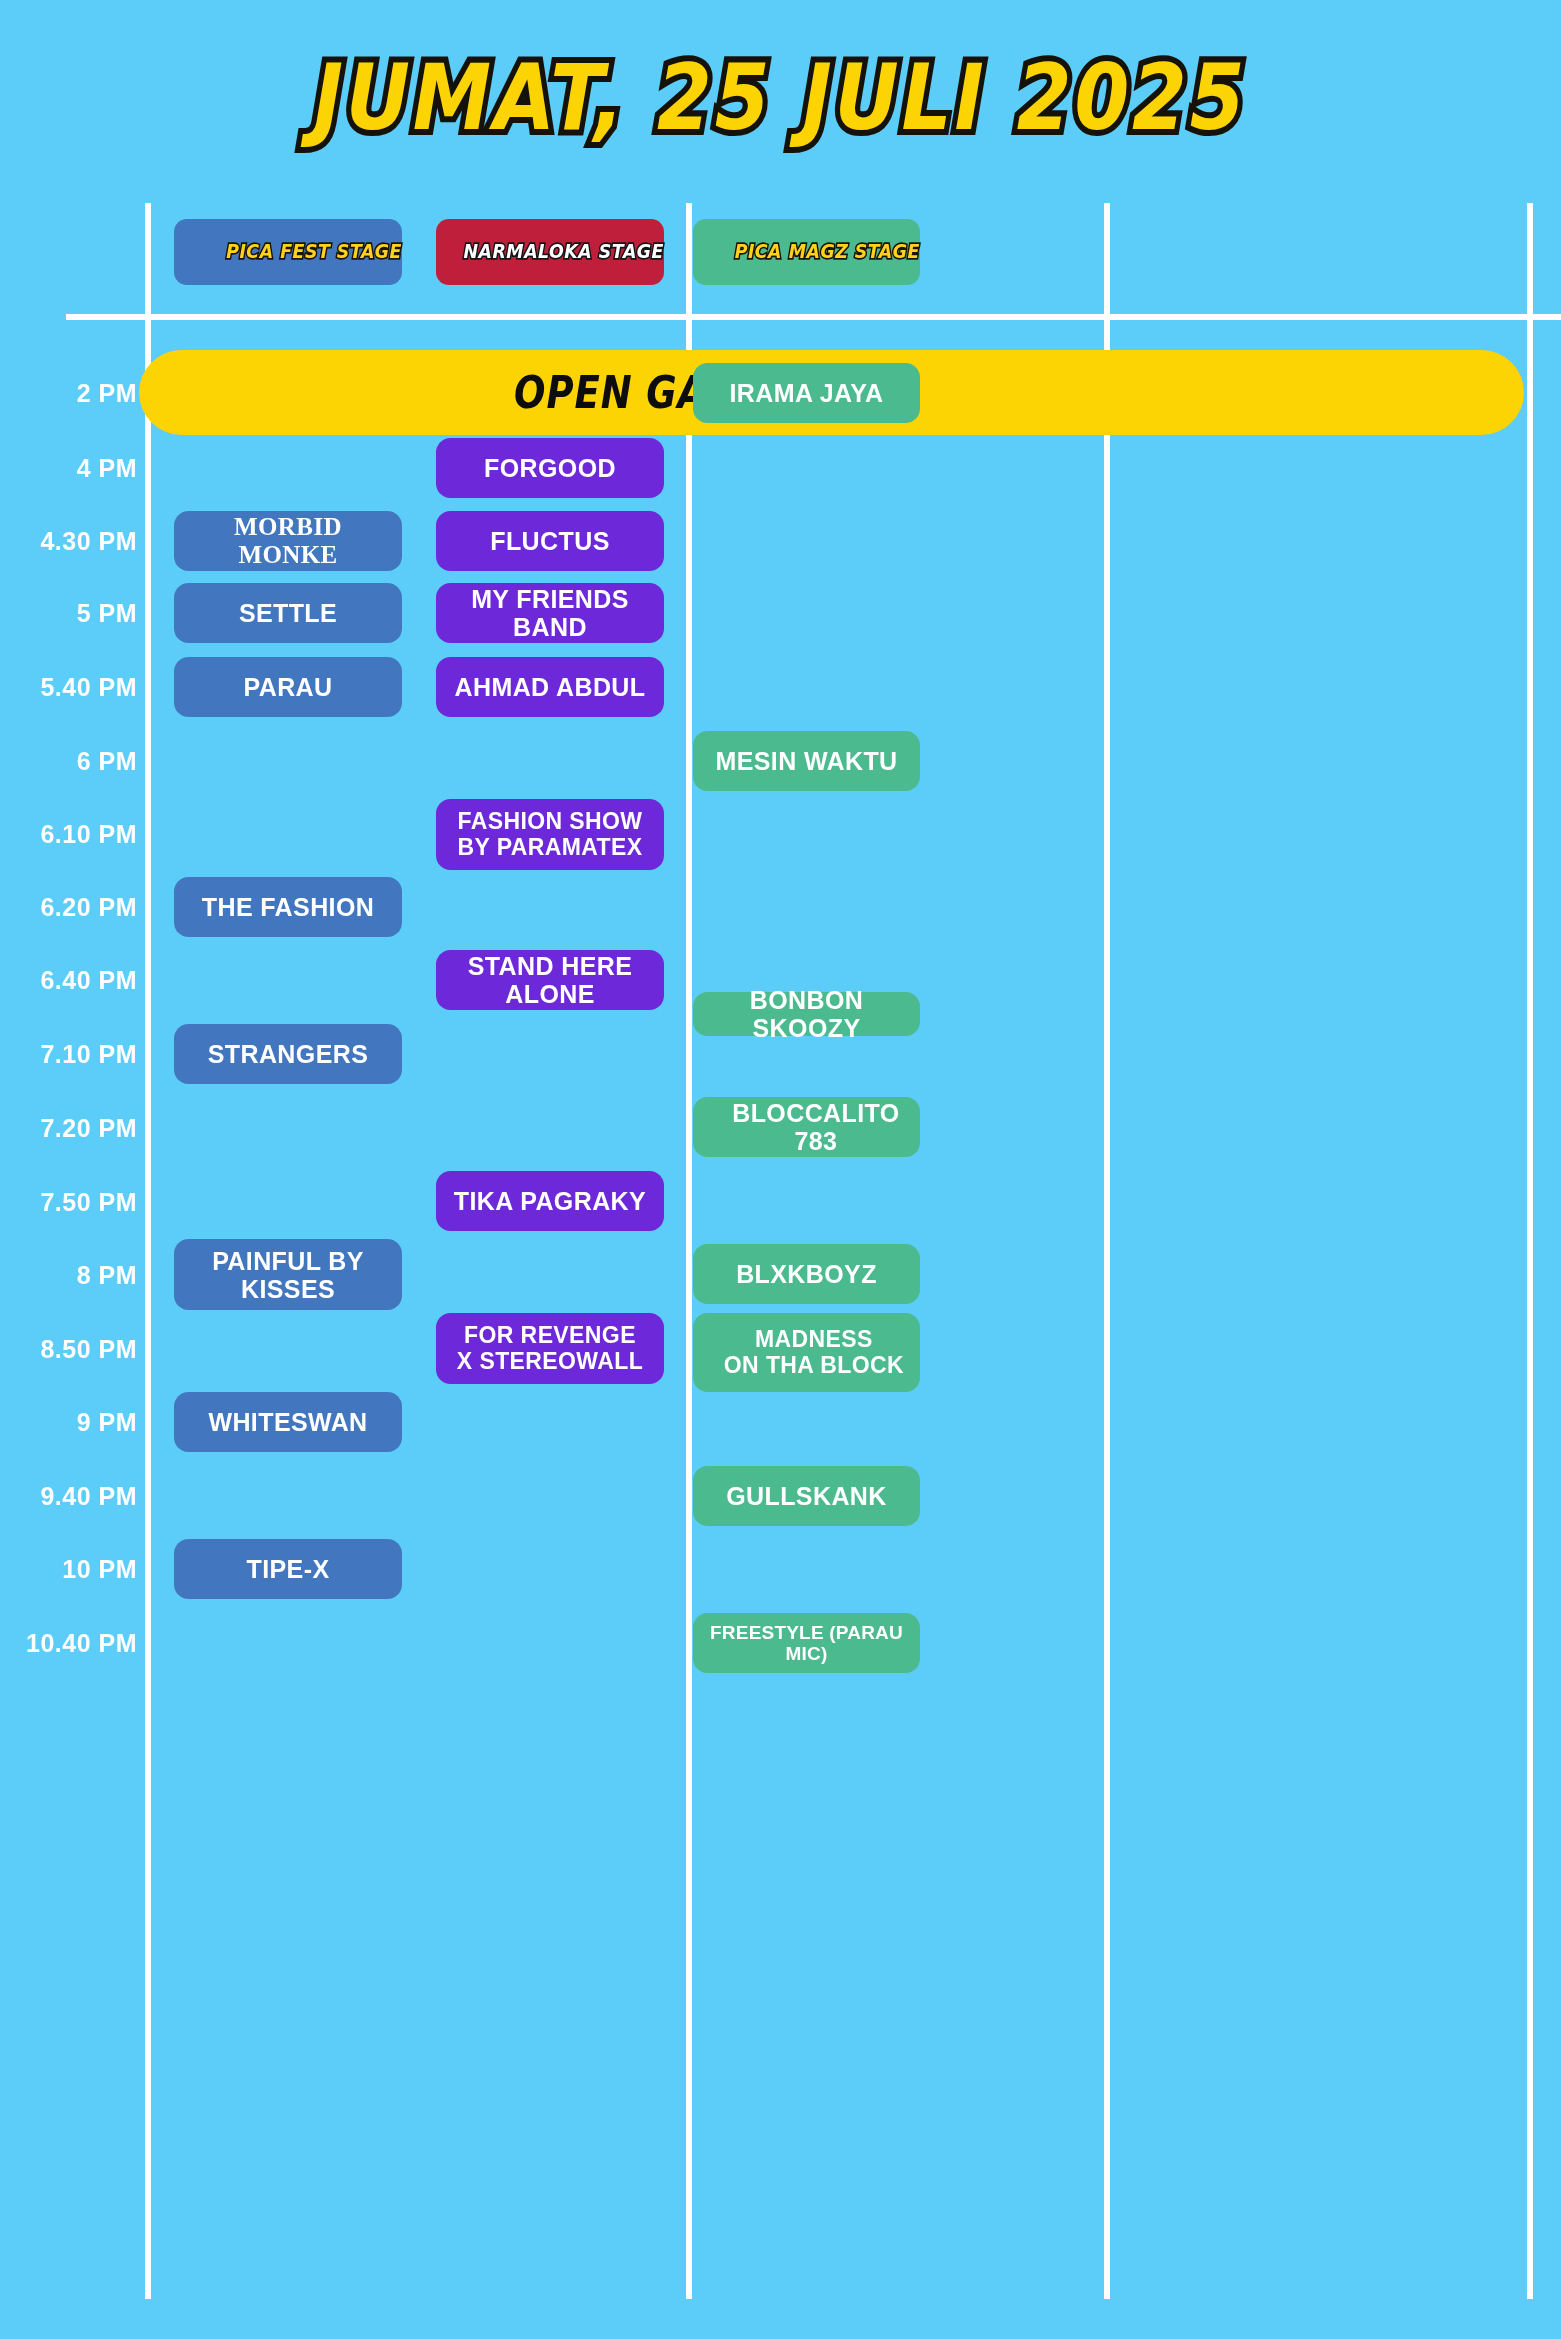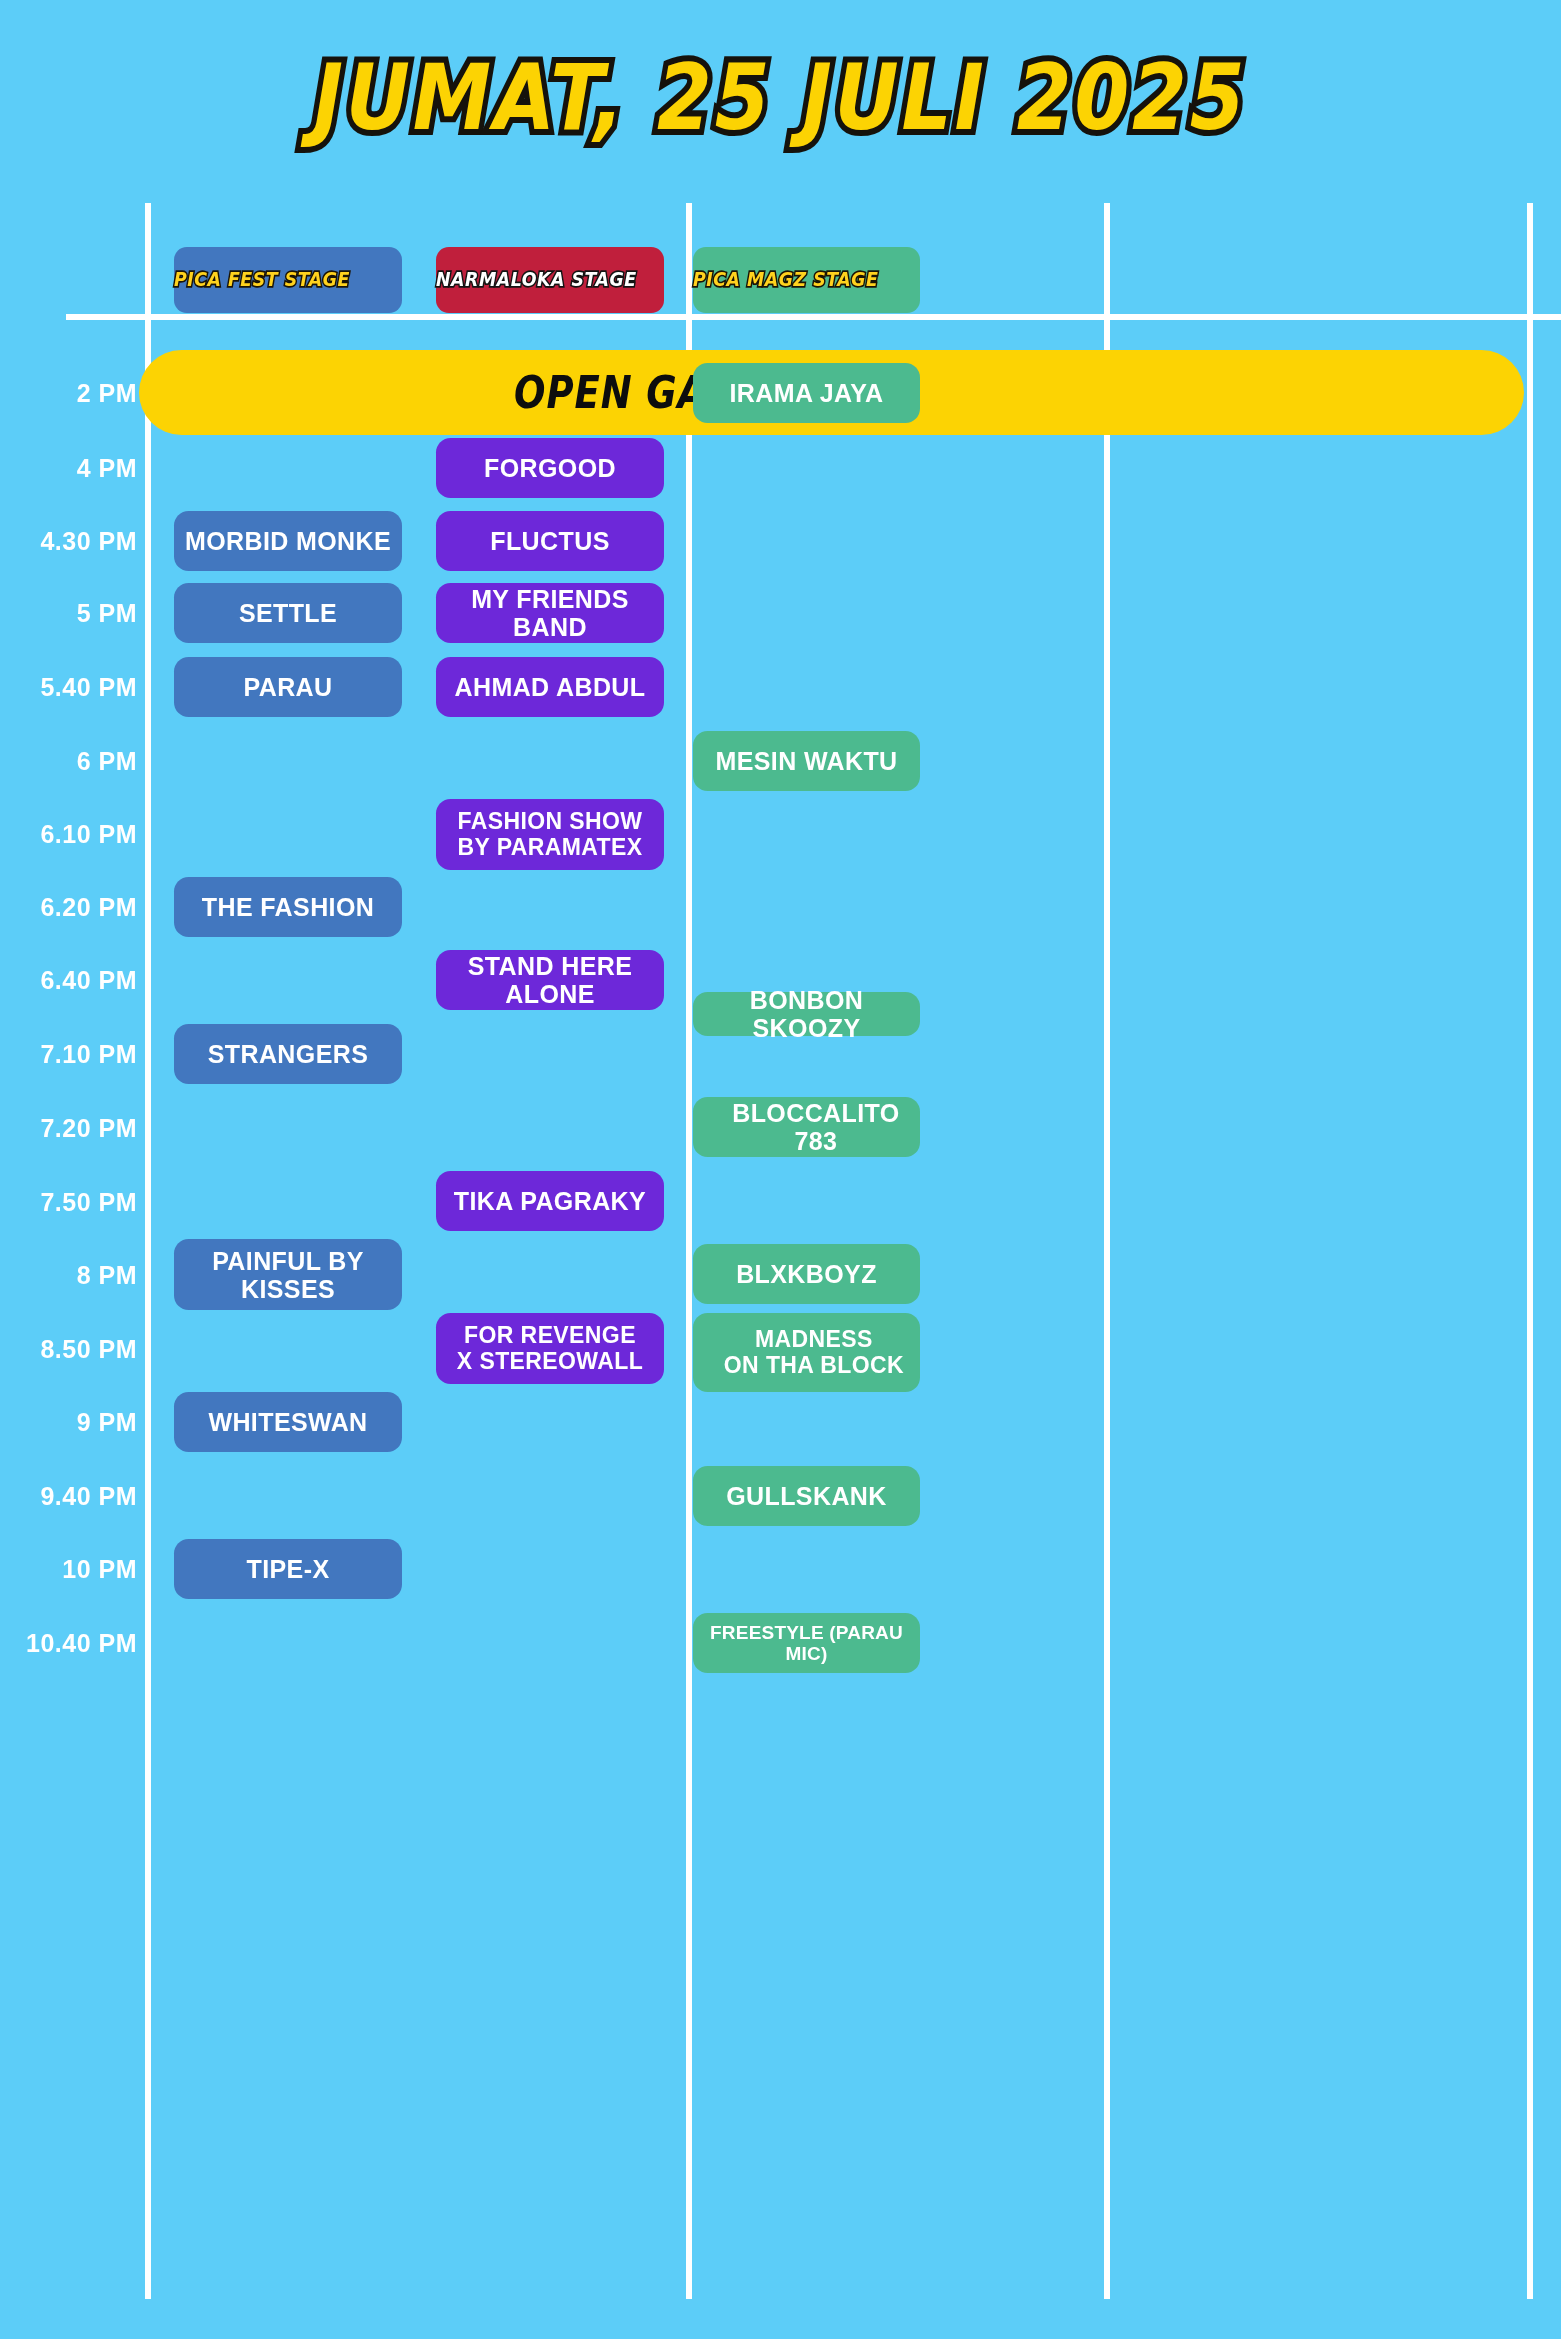--- a/index.html
+++ b/index.html
@@ -57,23 +57,22 @@
     background:#ffffff;
   }
 
   
   .stage-head {
     position:absolute;
     height:66px;
     border-radius:12.8px;
     display:flex;
     align-items:center;
-    justify-content:flex-start;
+    justify-content:flex-end;
     top:219px;
-    margin-top:28px;
   }
   .stage-head.s-blue  { left:174px;  width:228px; background:#4277bf; }
   .stage-head.s-red   { left:436px;  width:228px; background:#c01f3c; }
   .stage-head.s-green { left:693px;  width:227px; background:#4cba8f; }
 
   .stage-head-label {
     font-family:"DejaVu Sans", sans-serif;
     font-weight:bold;
     font-style:italic;
     font-size:17.4px;
@@ -188,21 +187,21 @@
       <div class="time-label" style="top: 1128px;">7.20 PM</div>
       <div class="time-label" style="top: 1202px;">7.50 PM</div>
       <div class="time-label" style="top: 1275px;">8 PM</div>
       <div class="time-label" style="top: 1349px;">8.50 PM</div>
       <div class="time-label" style="top: 1422px;">9 PM</div>
       <div class="time-label" style="top: 1496px;">9.40 PM</div>
       <div class="time-label" style="top: 1569px;">10 PM</div>
       <div class="time-label" style="top: 1643px;">10.40 PM</div>
     </div>
   <div id="acts-layer">
-      <div class="act col-blue" style="top: 511px; height: 60px;">MORBID MONKE</div>
+      <div class="act col-blue" style="top: 511px; height: 60px; font-family: Liberation Serif, serif;">MORBID MONKE</div>
       <div class="act col-blue" style="top: 583px; height: 60px;">SETTLE</div>
       <div class="act col-blue" style="top: 657px; height: 60px;">PARAU</div>
       <div class="act col-blue" style="top: 877px; height: 60px;">THE FASHION</div>
       <div class="act col-blue" style="top: 1024px; height: 60px;">STRANGERS</div>
       <div class="act col-blue" style="top: 1239px; height: 71px;">PAINFUL BY
 KISSES</div>
       <div class="act col-blue" style="top: 1392px; height: 60px;">WHITESWAN</div>
       <div class="act col-blue" style="top: 1539px; height: 60px;">TIPE-X</div>
       <div class="act col-red" style="top: 438px; height: 60px;">FORGOOD</div>
       <div class="act col-red" style="top: 511px; height: 60px;">FLUCTUS</div>

